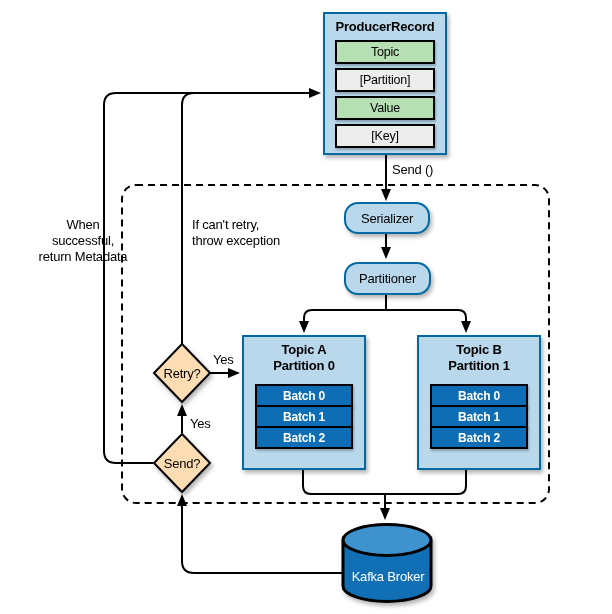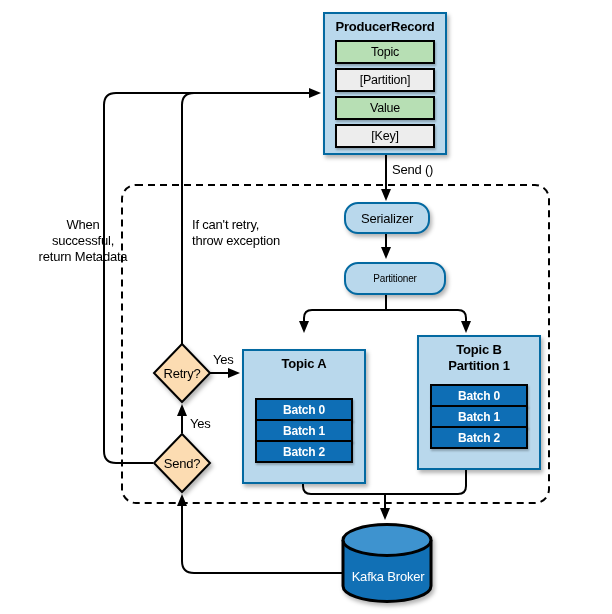--- a/index.html
+++ b/index.html
@@ -23,25 +23,25 @@
   .pr-field {
     box-sizing:border-box; height:24px; border:2px solid #000; margin-bottom:4px;
     font-size:12.5px; display:flex; align-items:center; justify-content:center;
     box-shadow:1px 2px 2px rgba(0,0,0,0.25);
   }
   .field-green { background:var(--field-green); }
   .field-gray  { background:var(--field-gray); }
 
   
   #serializer  { left:344px; top:202px; width:86px; height:32px; font-size:13px; }
-  #partitioner { left:344px; top:262px; width:102px; height:33px; font-size:10px; }
+  #partitioner { left:344px; top:262px; width:87px; height:33px; font-size:13px; }
 
   
   .topic-box { width:124px; height:135px; }
-  #topic-a { left:242px; top:349px; }
+  #topic-a { left:242px; top:335px; }
   #topic-b { left:417px; top:335px; }
   .topic-header { padding-top:5px; text-align:center; font-size:13px; font-weight:600; line-height:16px; }
   .batches { position:absolute; left:11px; top:47px; width:98px; }
   .batch {
     box-sizing:border-box; height:23px; border:2px solid #000; background:var(--batch-blue);
     color:var(--batch-text); font-size:12px; font-weight:600;
     display:flex; align-items:center; justify-content:center;
     box-shadow:1px 2px 2px rgba(0,0,0,0.25);
   }
   .batch + .batch { margin-top:-2px; }
@@ -114,20 +114,21 @@
       <div class="pr-field field-gray">[Key]</div>
     </div>
   </div>
 
   <div class="box center" id="serializer">Serializer</div>
   <div class="box center" id="partitioner">Partitioner</div>
 
   <div class="box topic-box" id="topic-a">
     <div class="topic-header">
       <div>Topic A</div>
+      <div>Partition 0</div>
     </div>
     <div class="batches">
       <div class="batch">Batch 0</div>
       <div class="batch">Batch 1</div>
       <div class="batch">Batch 2</div>
     </div>
   </div>
 
   <div class="box topic-box" id="topic-b">
     <div class="topic-header">

